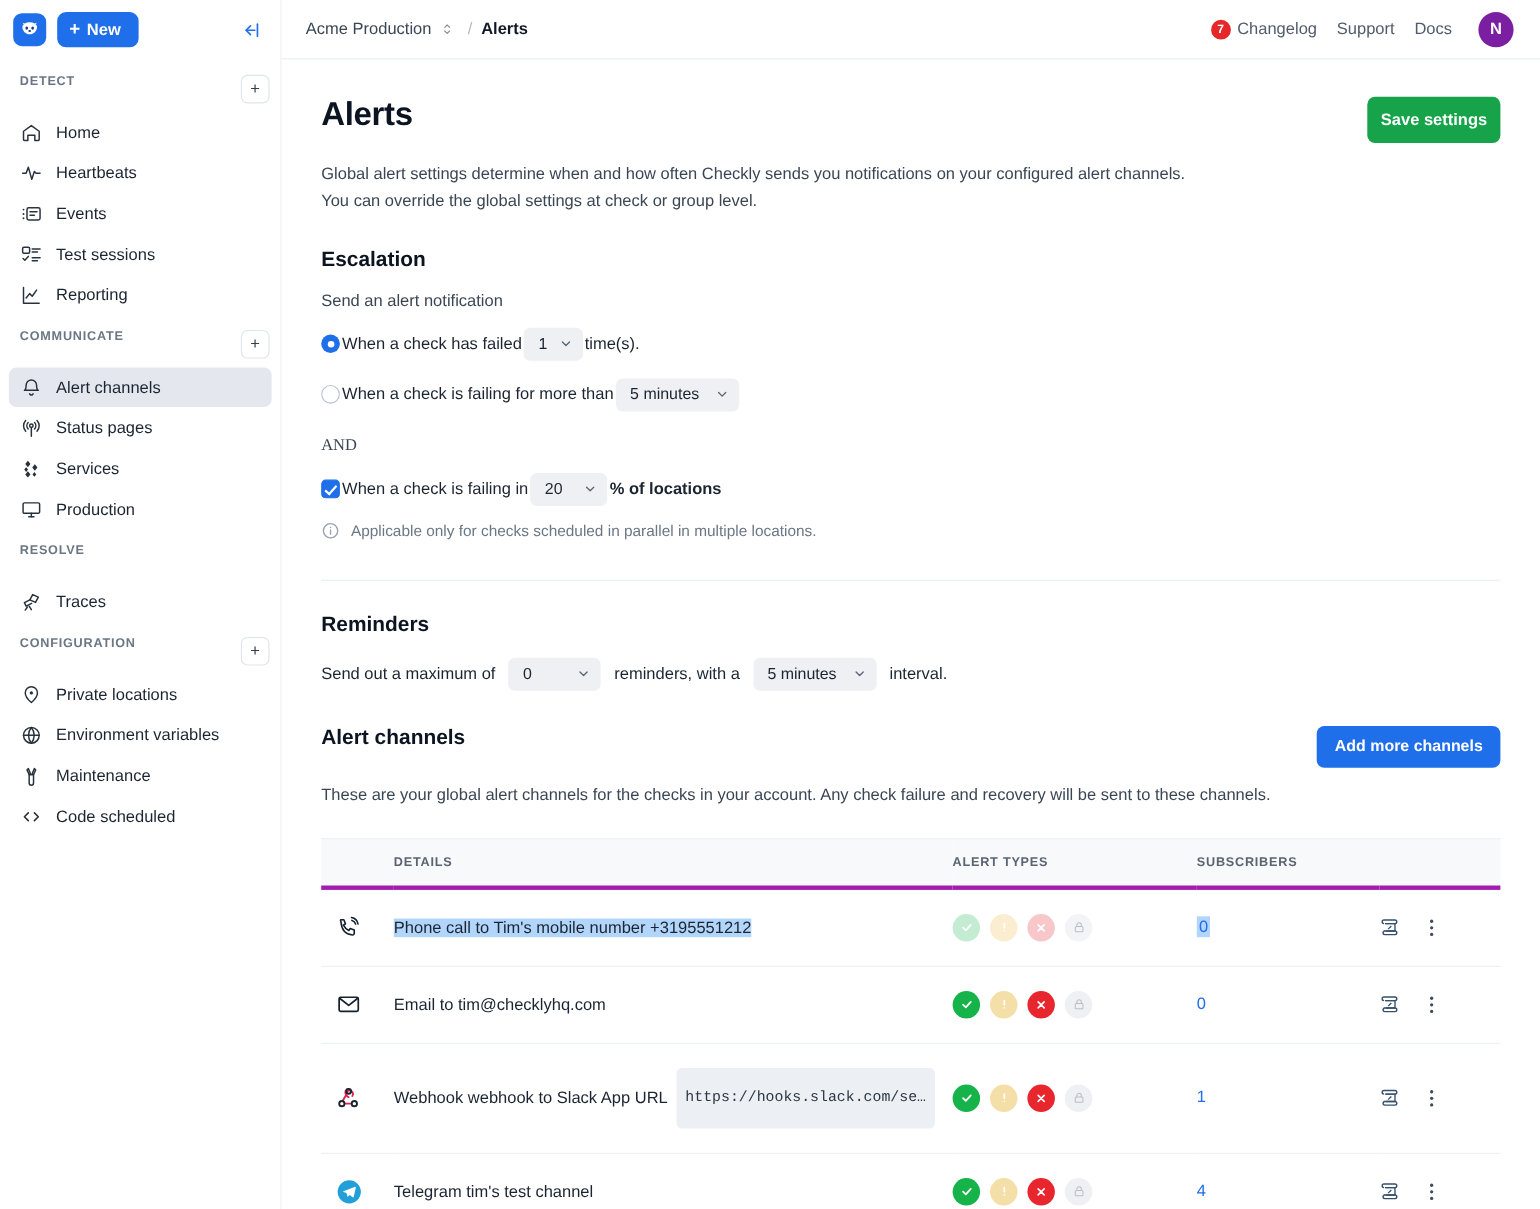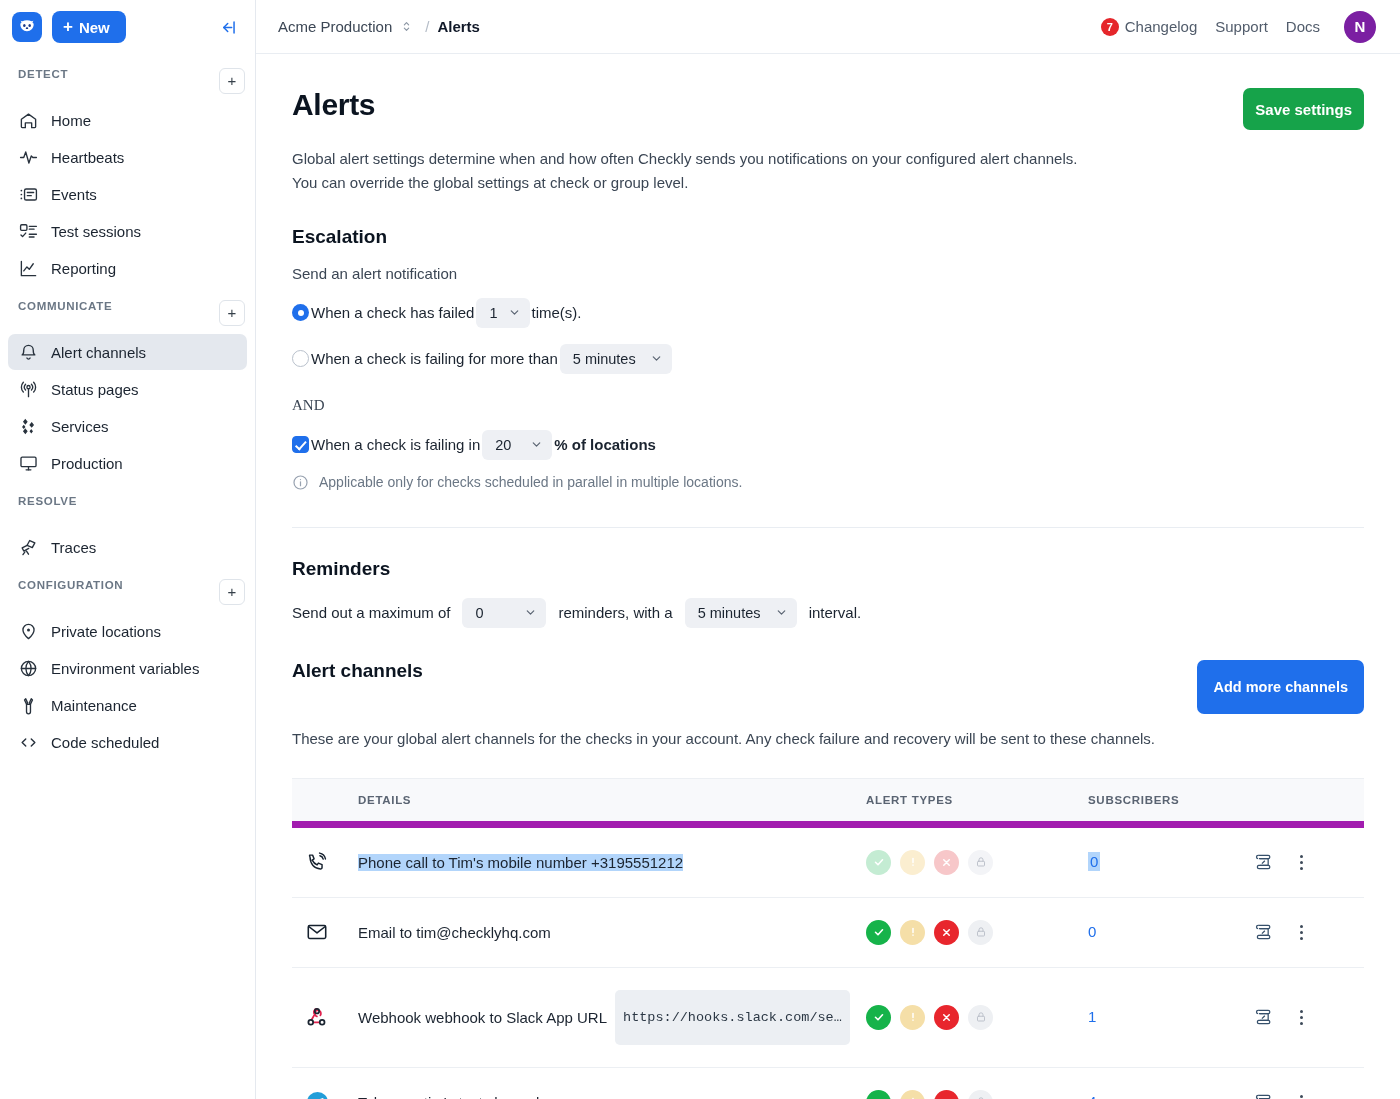--- a/index.html
+++ b/index.html
@@ -155,31 +155,31 @@
   .hint-ico { color: #98a2b0; display: flex; }
   .hint-text { font-size: 14px; color: #6b7785; }
 
   .divider { height: 1px; background: #e9edf2; margin: 36px 0 0 0; }
 
   .rem-row { display: flex; align-items: center; gap: 12px; margin-top: 18px; }
 
   .ac-head { display: flex; align-items: flex-start; margin-top: 32px; }
   .add-btn {
     margin-left: auto; background: #1f6feb; color: #fff;
-    border: none; border-radius: 7px; height: 54px; padding: 0 16px;
+    border: none; border-radius: 7px; height: 38px; padding: 0 16px;
     font-size: 14.5px; font-weight: 700; cursor: pointer; font-family: inherit;
   }
 
   
   table.channels { width: 100%; border-collapse: collapse; margin-top: 27px; table-layout: fixed; }
   table.channels thead th {
     background: #f8f9fb;
     font-size: 11.5px; font-weight: 700; letter-spacing: 0.7px;
     color: #5a6472; text-transform: uppercase; text-align: left;
-    padding: 15px 0 15px 0; border-top: 1px solid #eceff3; border-bottom: 7px solid #a21caf;
+    padding: 15px 0 15px 0; border-top: 1px solid #eceff3; border-bottom: 4px solid #a21caf;
   }
   table.channels thead th.c-ico { width: 66px; }
   table.channels thead th.c-det { width: auto; }
   table.channels thead th.c-typ { width: 222px; margin-left: 12px; }
   table.channels thead th.c-sub { width: 166px; }
   table.channels thead th.c-act { width: 110px; }
   table.channels tbody td { padding: 22px 0; border-bottom: 1px solid #eceff3; vertical-align: middle; }
   .row-ico { display: flex; align-items: center; padding-left: 14px; }
   .det-cell { font-size: 15px; color: #1b2430; display: flex; align-items: center; gap: 0; flex-wrap: nowrap; }
   .sel { background: #b2d5fb; }

